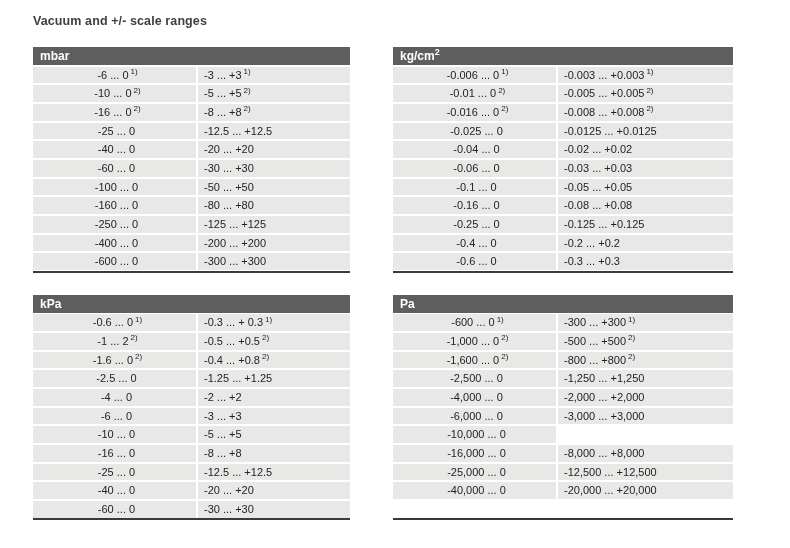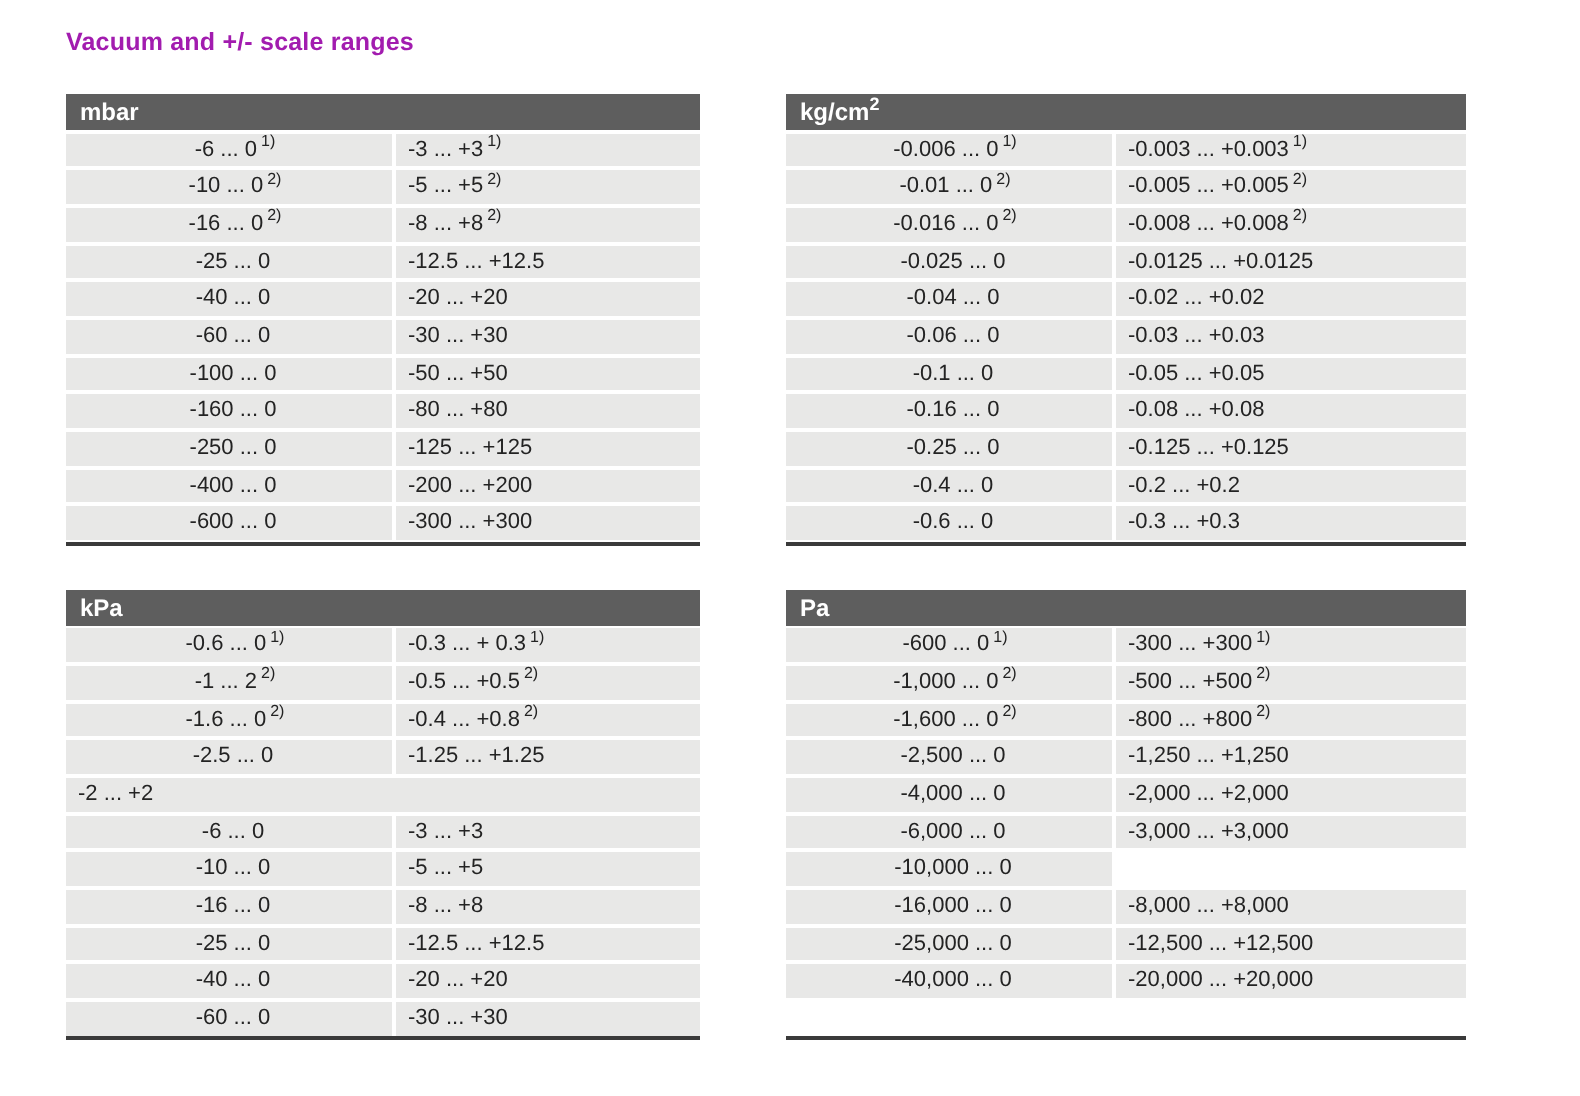--- a/index.html
+++ b/index.html
@@ -16,21 +16,21 @@
     overflow: hidden;
   }
   .title {
     position: absolute;
     left: 33px;
     top: 14px;
     margin: 0;
     font-size: 12.5px;
     line-height: 14px;
     font-weight: bold;
-    color: #a21caf;
+    color: #404040;
     letter-spacing: 0.1px;
   }
   .grid {
     position: absolute;
     left: 33px;
     top: 47px;
     display: grid;
     grid-template-columns: 317px 340px;
     column-gap: 43px;
     row-gap: 22px;
@@ -198,20 +198,21 @@
         </div>
         <div class="row">
           <div class="cell left"><span>-1.6 ... 0</span><sup>2)</sup></div>
           <div class="cell right"><span>-0.4 ... +0.8</span><sup>2)</sup></div>
         </div>
         <div class="row">
           <div class="cell left"><span>-2.5 ... 0</span><sup></sup></div>
           <div class="cell right"><span>-1.25 ... +1.25</span><sup></sup></div>
         </div>
         <div class="row">
+          <div class="cell left"><span>-4 ... 0</span><sup></sup></div>
           <div class="cell right"><span>-2 ... +2</span><sup></sup></div>
         </div>
         <div class="row">
           <div class="cell left"><span>-6 ... 0</span><sup></sup></div>
           <div class="cell right"><span>-3 ... +3</span><sup></sup></div>
         </div>
         <div class="row">
           <div class="cell left"><span>-10 ... 0</span><sup></sup></div>
           <div class="cell right"><span>-5 ... +5</span><sup></sup></div>
         </div>

